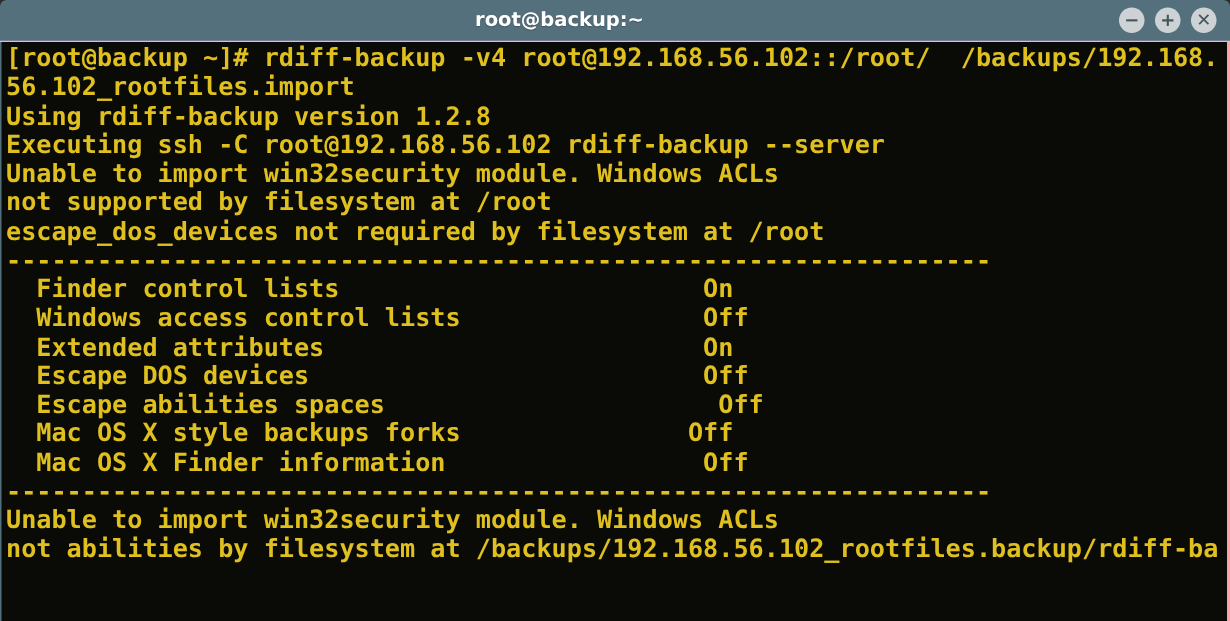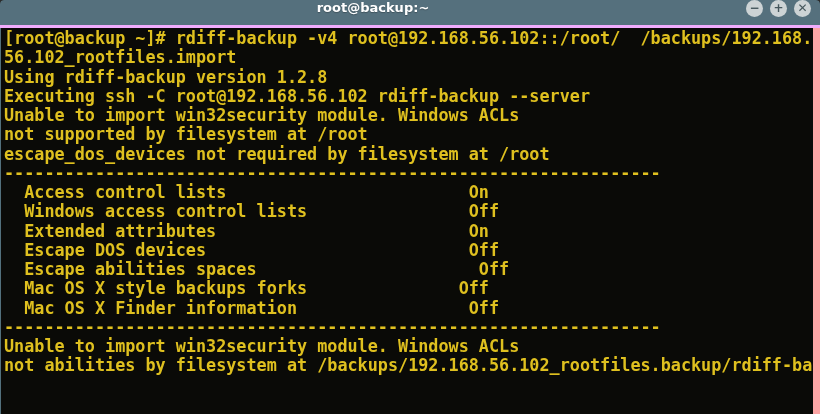--- a/index.html
+++ b/index.html
@@ -12,22 +12,23 @@
     width: 820px;
     height: 414px;
     box-sizing: border-box;
     overflow: hidden;
     border-radius: 4px 4px 0 0;
   }
   .titlebar {
     height: 28px;
     background: #55707d;
     display: flex;
+    align-items: center;
     box-sizing: border-box;
-    border-bottom: 3px solid #f0abfc;
+    border-bottom: 1px solid #f0abfc;
     border-radius: 4px 4px 0 0;
   }
   .title-area {
     flex: 1;
     text-align: center;
     color: #ffffff;
     font: bold 13px "DejaVu Sans", "Liberation Sans", sans-serif;
     text-shadow: 0 1px 1px rgba(0,0,0,0.25);
     overflow: hidden;
     white-space: nowrap;
@@ -48,21 +49,21 @@
     text-align: center;
     cursor: default;
     user-select: none;
   }
   .terminal {
     width: 820px;
     height: 386px;
     box-sizing: border-box;
     background: #0a0a07;
     border-left: 1px solid #52707c;
-    border-right: 7px solid #fca5a5;
+    border-right: 2px solid #fca5a5;
     padding: 1px 0 0 3px;
     overflow: hidden;
   }
   .tline {
     font-family: "DejaVu Sans Mono", "Liberation Mono", monospace;
     font-weight: bold;
     font-size: 16.8px;
     line-height: 19.25px;
     height: 19.25px;
     color: #dfc01f;
@@ -83,21 +84,21 @@
   </div>
   <div class="terminal">
     <div class="tline">[root@backup ~]# rdiff-backup -v4 root@192.168.56.102::/root/  /backups/192.168.</div>
     <div class="tline">56.102_rootfiles.import</div>
     <div class="tline">Using rdiff-backup version 1.2.8</div>
     <div class="tline">Executing ssh -C root@192.168.56.102 rdiff-backup --server</div>
     <div class="tline">Unable to import win32security module. Windows ACLs</div>
     <div class="tline">not supported by filesystem at /root</div>
     <div class="tline">escape_dos_devices not required by filesystem at /root</div>
     <div class="tline">-----------------------------------------------------------------</div>
-    <div class="tline">  Access control lists                        On</div>
+    <div class="tline">  Finder control lists                        On</div>
     <div class="tline">  Windows access control lists                Off</div>
     <div class="tline">  Extended attributes                         On</div>
     <div class="tline">  Escape DOS devices                          Off</div>
     <div class="tline">  Escape abilities spaces                      Off</div>
     <div class="tline">  Mac OS X style backups forks               Off</div>
     <div class="tline">  Mac OS X Finder information                 Off</div>
     <div class="tline">-----------------------------------------------------------------</div>
     <div class="tline">Unable to import win32security module. Windows ACLs</div>
     <div class="tline">not abilities by filesystem at /backups/192.168.56.102_rootfiles.backup/rdiff-ba</div>
   </div>

